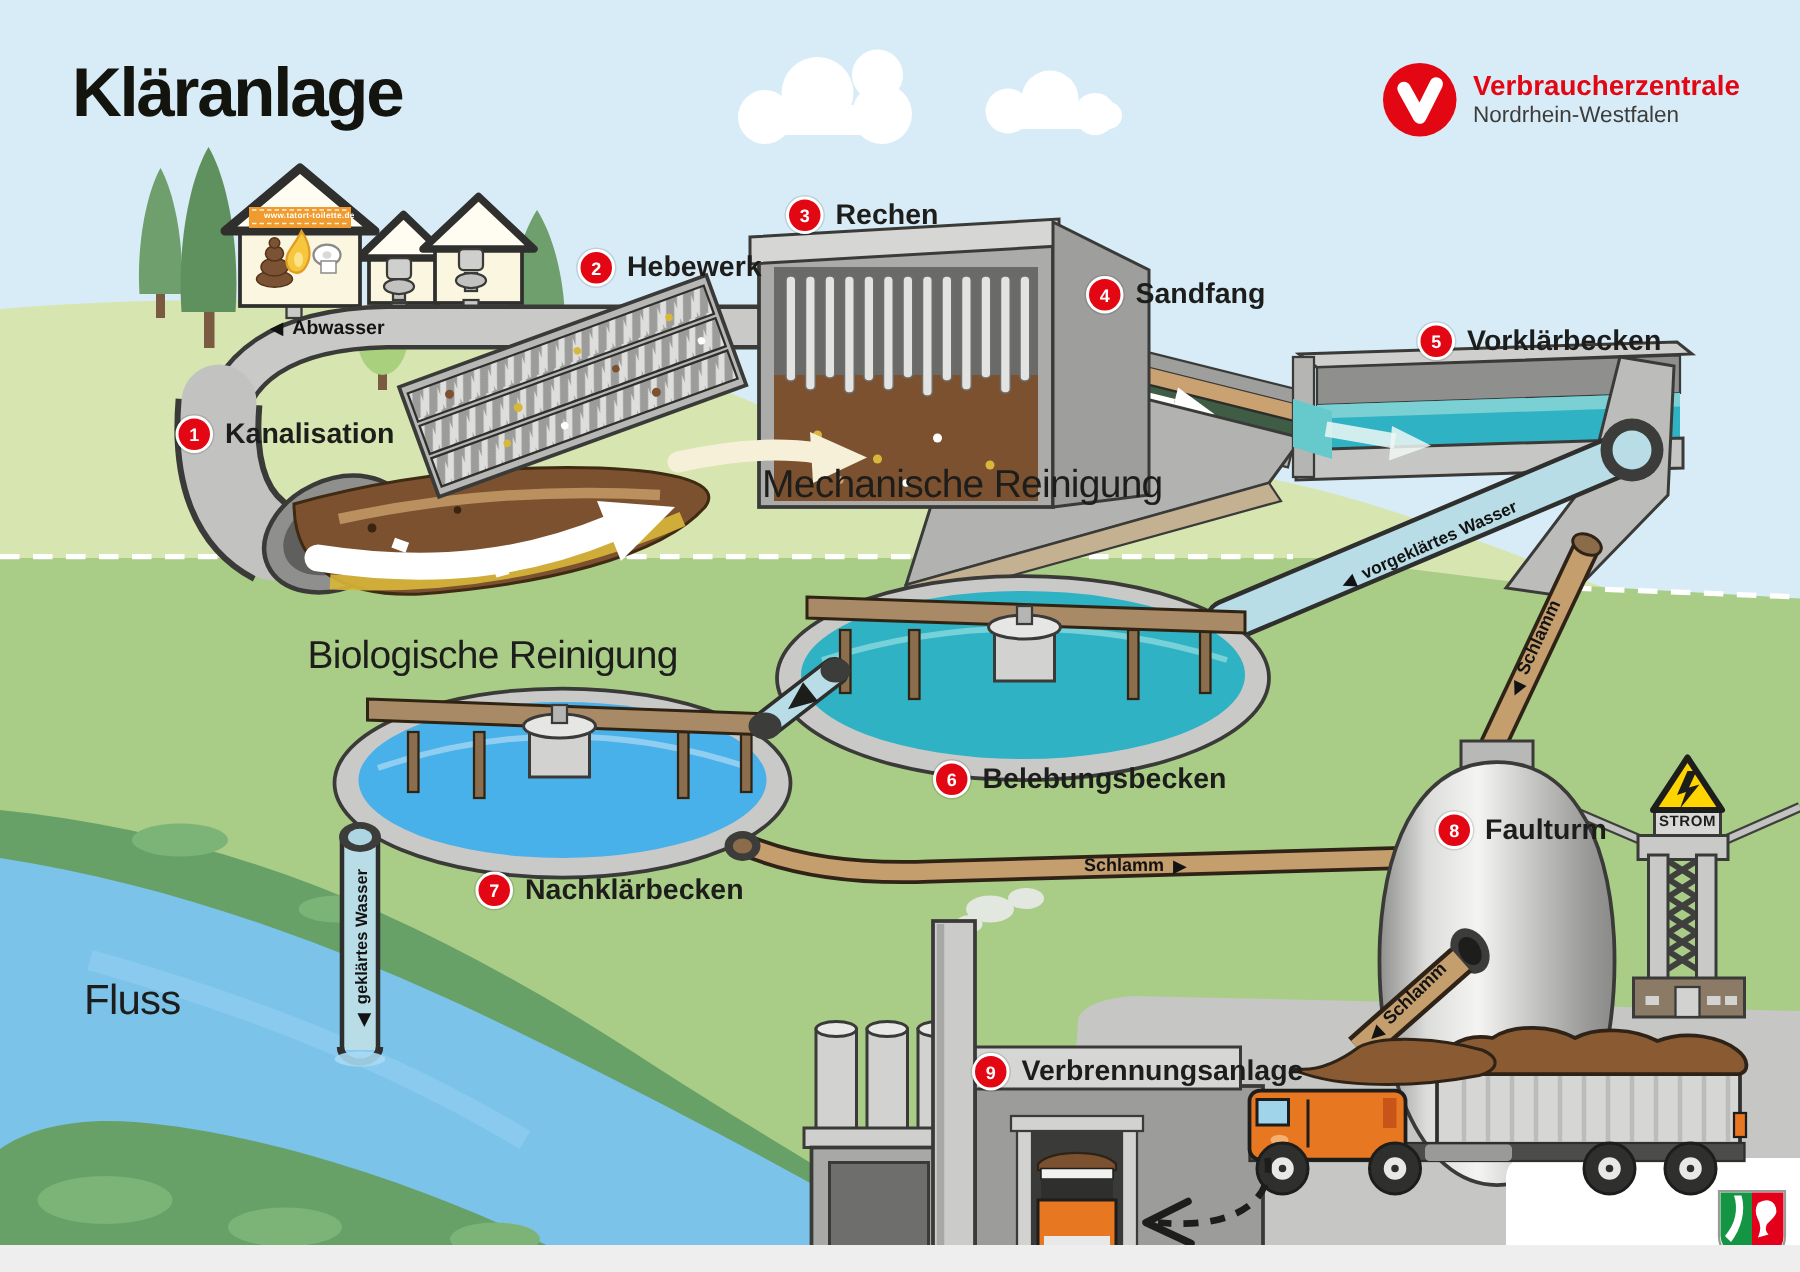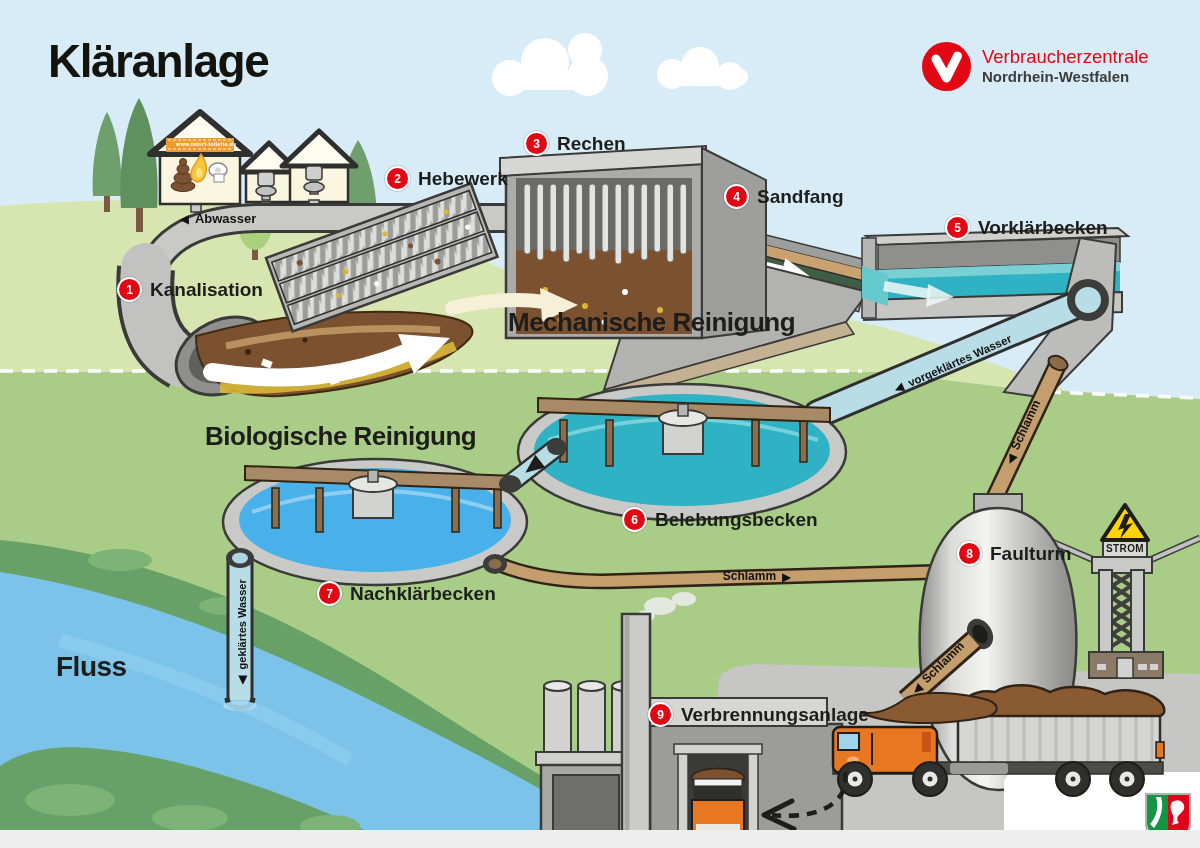--- a/index.html
+++ b/index.html
@@ -6,26 +6,26 @@
   #scene{position:relative;width:1200px;height:830px;overflow:hidden;
          font-family:"Liberation Sans","DejaVu Sans",sans-serif;background:#d8ecf7}
   #scene svg.bg{position:absolute;left:0;top:0}
   .lbl{position:absolute;color:#1d1d1b;font-weight:700;white-space:nowrap;line-height:1.1}
   .ctr{transform:translate(-50%,-50%)}
   .step{position:absolute;display:flex;align-items:center;gap:8px;white-space:nowrap}
   .badge{width:21px;height:21px;border-radius:50%;background:#e30613;color:#fff;
          display:flex;align-items:center;justify-content:center;font-size:12px;font-weight:800;
          border:2px solid #fff;box-shadow:0 0 0 1px rgba(0,0,0,.12);box-sizing:content-box}
   .step-label{font-size:19px;font-weight:800;color:#1d1d1b}
-  .section-label{font-size:26px;font-weight:700;color:#1d1d1b;letter-spacing:-.5px}
+  .section-label{font-size:26px;font-weight:400;color:#1d1d1b;letter-spacing:-.5px}
   .flow{display:flex;align-items:center;gap:6px;font-weight:800;color:#121212}
   .tri{line-height:1;font-size:12px}
   .title{font-size:46px;font-weight:800;letter-spacing:-1.5px;color:#14140f}
-  .brand{font-size:18.5px;font-weight:400;color:#e30613}
-  .region{font-size:15px;font-weight:700;color:#3c3c3b}
+  .brand{font-size:18.5px;font-weight:700;color:#e30613}
+  .region{font-size:15px;font-weight:400;color:#3c3c3b}
   .vcircle{position:absolute;width:49px;height:49px;border-radius:50%;background:#e30613}
   .card{position:absolute;left:1004px;top:772px;width:196px;height:76px;background:#fff;
         border-radius:14px 0 0 0;box-shadow:0 0 0 1px #ececec inset}
   .card .intro{position:absolute;left:26px;top:13px;font-size:11px;color:#8f8f8e;font-weight:400}
   .card .min{position:absolute;left:26px;font-size:10.5px;color:#3c3c3b;font-weight:700}
   .bannertext{position:absolute;color:#fff;font-size:5.5px;font-weight:700;letter-spacing:.2px}
   .strom{font-size:10px;letter-spacing:.4px}
 </style>
 </head>
 <body>

